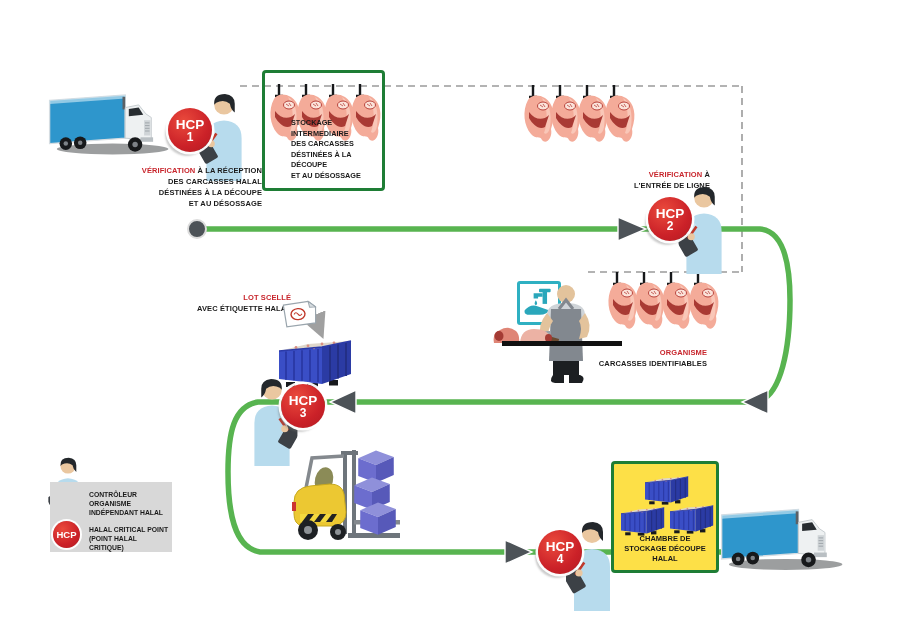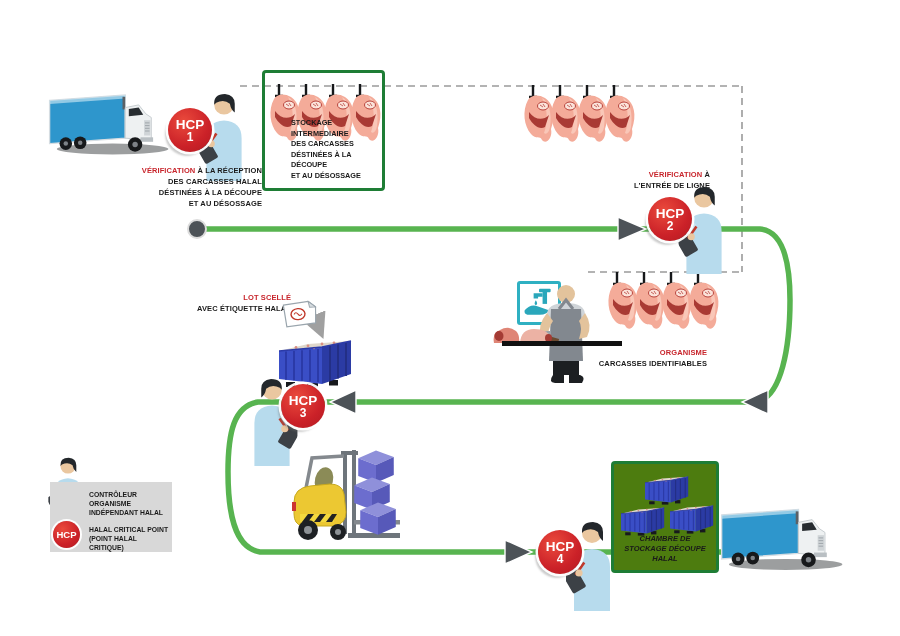--- a/index.html
+++ b/index.html
@@ -17,21 +17,21 @@
   .badge .bn{font-size:12px;font-weight:bold;line-height:12px;}
   .handwash{width:44px;height:44px;border:3px solid #2fb0c2;border-radius:3px;background:#fff;
             box-sizing:border-box;display:flex;align-items:center;justify-content:center;}
   .table-bar{background:#111;height:5px;}
   .legend{background:#d8d8d8;}
   .legend .ltxt{font-size:6.8px;font-weight:bold;color:#1a1a1a;line-height:9px;text-align:left;}
   .badge-sm{width:27px;height:27px;border-radius:50%;
             background:radial-gradient(circle at 36% 30%,#ea4a3c 0%,#cb2128 60%,#b11a21 100%);
             color:#fff;font-size:9.5px;font-weight:bold;display:flex;align-items:center;justify-content:center;
             box-shadow:0 0 0 2px rgba(255,255,255,.95);}
-  .chamber{background:#4d7c0f;font-style:italic;}
+  .chamber{background:#fde047;}
   .chamber .ctxt{position:absolute;left:0;right:0;bottom:6px;font-size:7.5px;font-weight:bold;
                  color:#1a1a1a;text-align:center;line-height:10px;}
   .boxtxt{position:absolute;left:2px;right:2px;bottom:7px;font-size:7.3px;font-weight:bold;
           color:#1a1a1a;text-align:left;line-height:10.5px;margin-left:24px;}
 </style>
 </head>
 <body>
 
 <svg width="0" height="0" style="position:absolute" aria-hidden="true">
   <defs>

